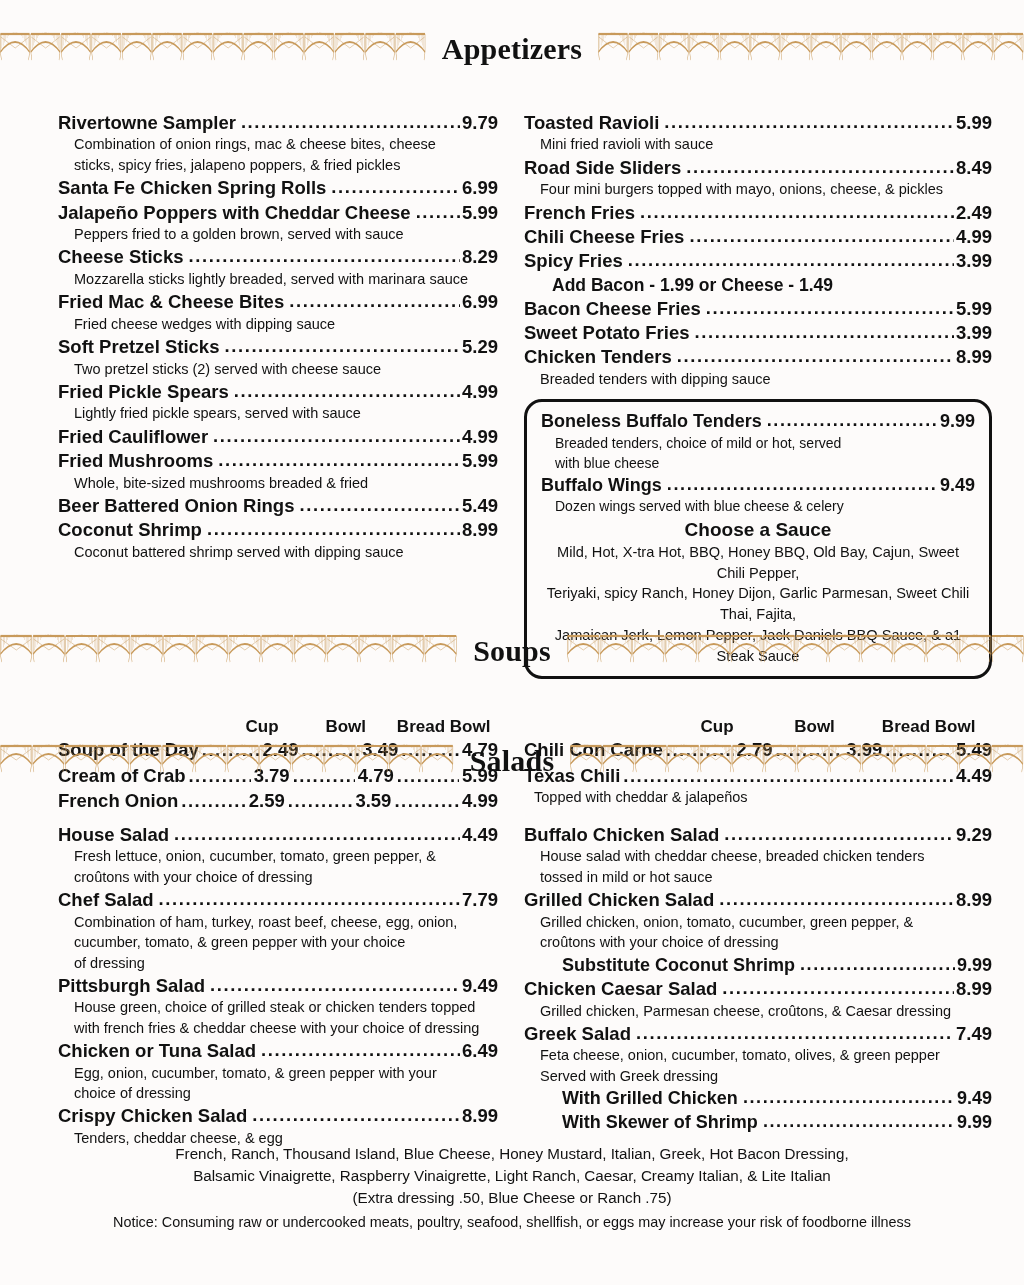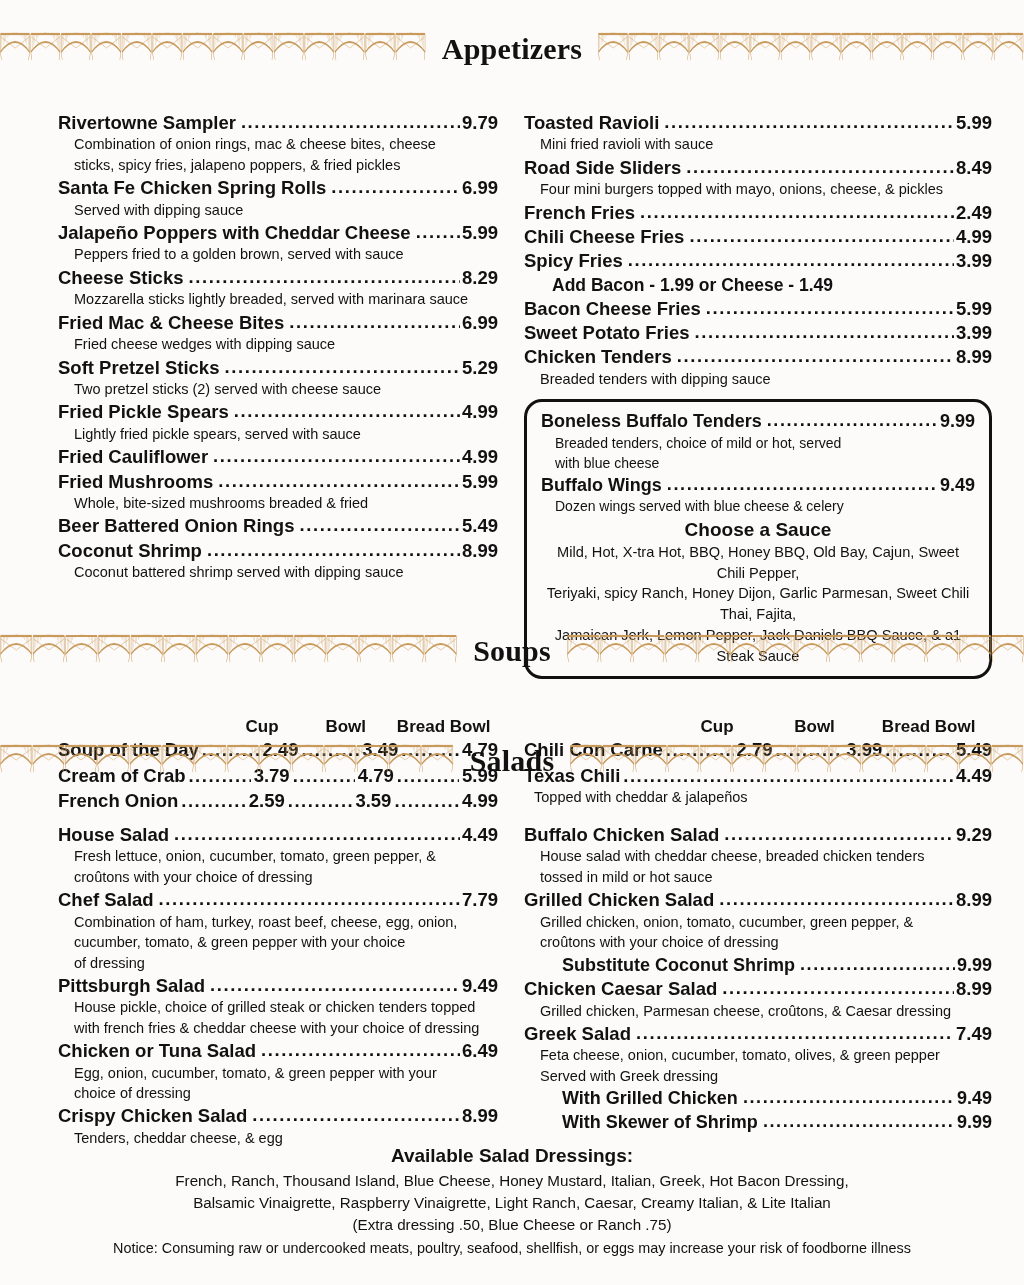--- a/index.html
+++ b/index.html
@@ -956,21 +956,20 @@
               </div>
               <div class="desc">Combination of onion rings, mac &amp; cheese bites, cheese</div>
               <div class="desc">sticks, spicy fries, jalapeno poppers, &amp; fried pickles</div>
             </div>
             <div class="item">
               <div class="row">
                 <span class="nm">Santa Fe Chicken Spring Rolls</span>
                 <span class="dots">................................................................................................................................................................</span>
                 <span class="pr">6.99</span>
               </div>
-              <div class="desc">Served with dipping sauce</div>
             </div>
             <div class="item">
               <div class="row">
                 <span class="nm">Jalapeño Poppers with Cheddar Cheese</span>
                 <span class="dots">................................................................................................................................................................</span>
                 <span class="pr">5.99</span>
               </div>
               <div class="desc">Peppers fried to a golden brown, served with sauce</div>
             </div>
             <div class="item">
@@ -2820,21 +2819,21 @@
               <div class="desc">Combination of ham, turkey, roast beef, cheese, egg, onion,</div>
               <div class="desc">cucumber, tomato, &amp; green pepper with your choice</div>
               <div class="desc">of dressing</div>
             </div>
             <div class="item">
               <div class="row">
                 <span class="nm">Pittsburgh Salad</span>
                 <span class="dots">................................................................................................................................................................</span>
                 <span class="pr">9.49</span>
               </div>
-              <div class="desc">House pickle, choice of grilled steak or chicken tenders topped</div>
+              <div class="desc">House green, choice of grilled steak or chicken tenders topped</div>
               <div class="desc">with french fries &amp; cheddar cheese with your choice of dressing</div>
             </div>
             <div class="item">
               <div class="row">
                 <span class="nm">Chicken or Tuna Salad</span>
                 <span class="dots">................................................................................................................................................................</span>
                 <span class="pr">6.49</span>
               </div>
               <div class="desc">Egg, onion, cucumber, tomato, &amp; green pepper with your</div>
               <div class="desc">choice of dressing</div>
@@ -2900,21 +2899,20 @@
                 <span class="dots">................................................................................................................................................................</span>
                 <span class="pr">9.99</span>
               </div>
             </div>
           </div>
         </div>
     </div>
   </div>
 
   <div class="s-footer footer">
-    <div class="ftitle">Available Salad Dressings:</div>
     <div id="foot-lines">
         <div class="fline">French, Ranch, Thousand Island, Blue Cheese, Honey Mustard, Italian, Greek, Hot Bacon Dressing,</div>
         <div class="fline">Balsamic Vinaigrette, Raspberry Vinaigrette, Light Ranch, Caesar, Creamy Italian, &amp; Lite Italian</div>
         <div class="fline">(Extra dressing .50, Blue Cheese or Ranch .75)</div>
       </div>
     <div class="fnote">Notice: Consuming raw or undercooked meats, poultry, seafood, shellfish, or eggs may increase your risk of foodborne illness</div>
   </div>
 
 </div>
 

